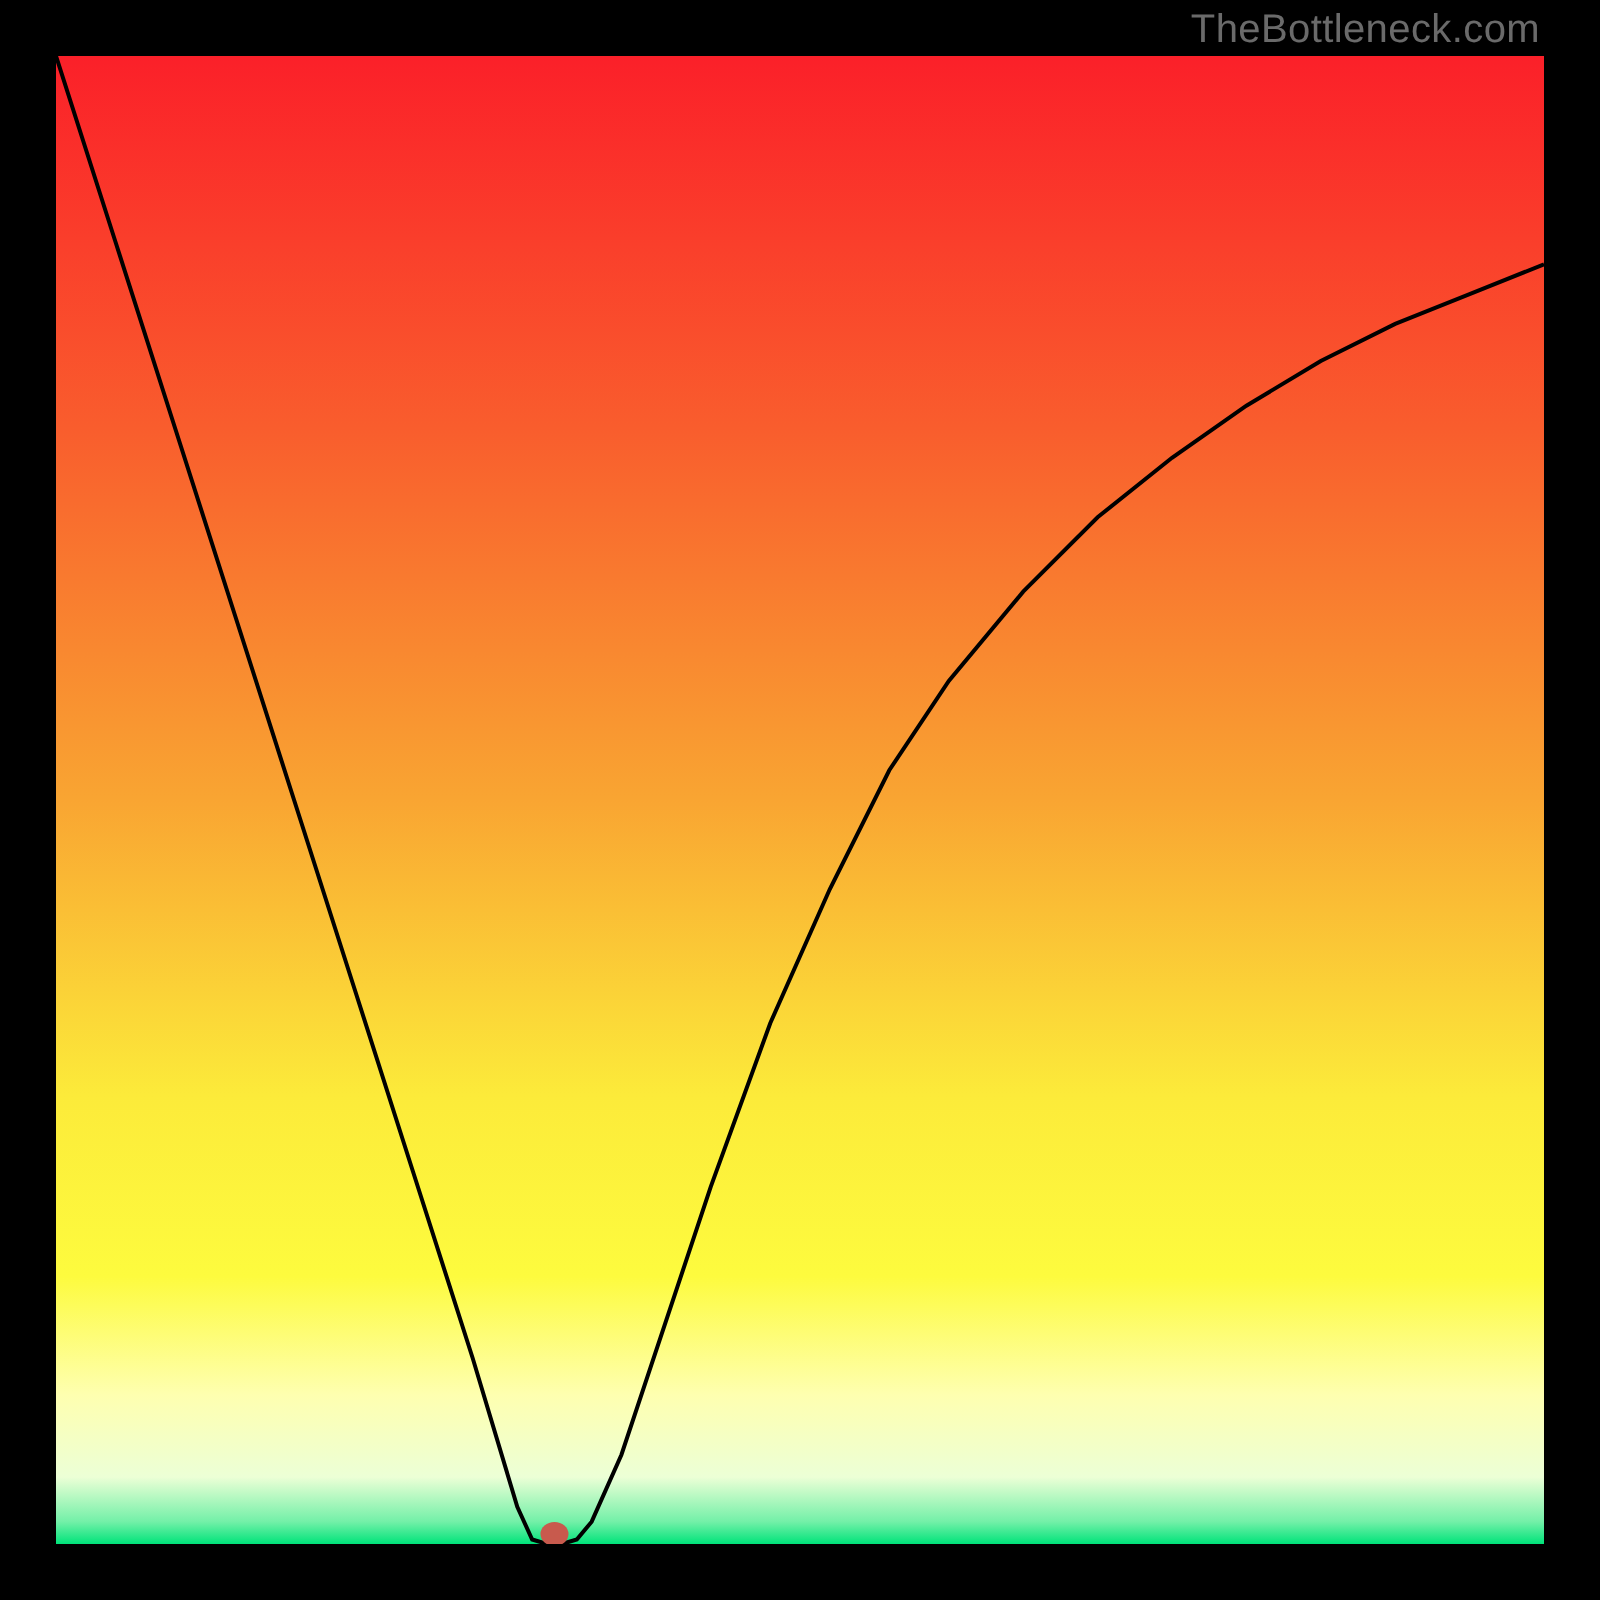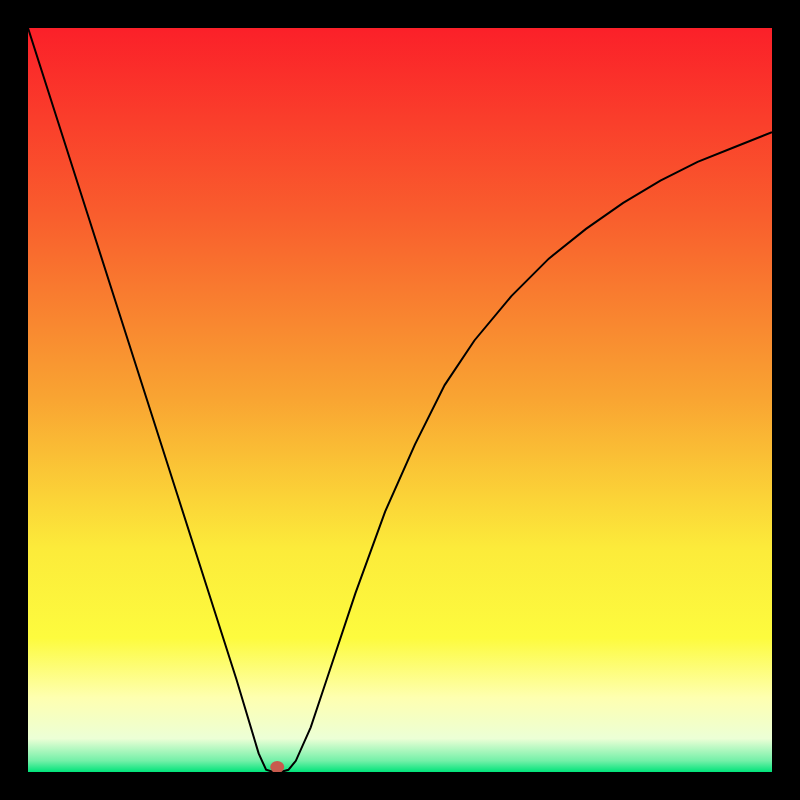--- a/index.html
+++ b/index.html
@@ -64,13 +64,14 @@
             <stop offset="100.00%" stop-color="#00e37a"></stop>
           </linearGradient>
       </defs>
       <rect x="0" y="0" width="744" height="744" fill="url(#bg-grad)"></rect>
     </svg>
     <svg class="curve" viewBox="0 0 744 744" preserveAspectRatio="none">
       <path id="curve-path" d="M0.00 0.00 L29.76 93.00 L59.52 186.00 L89.28 279.00 L119.04 372.00 L148.80 465.00 L178.56 558.00 L208.32 651.00 L230.64 725.40 L238.08 741.77 L245.52 744.00 L252.96 744.00 L260.40 741.77 L267.84 732.84 L282.72 699.36 L297.60 654.72 L327.36 565.44 L357.12 483.60 L386.88 416.64 L416.64 357.12 L446.40 312.48 L483.60 267.84 L520.80 230.64 L558.00 200.88 L595.20 174.84 L632.40 152.52 L669.60 133.92 L706.80 119.04 L744.00 104.16" fill="none" stroke="#000000" stroke-width="2"></path>
       <ellipse id="vertex-dot" cx="249.24" cy="739.00" rx="7" ry="6" fill="#c85a4d"></ellipse>
     </svg>
   </div>
+  <div class="watermark">TheBottleneck.com</div>
 </div>
 
 </body></html>

